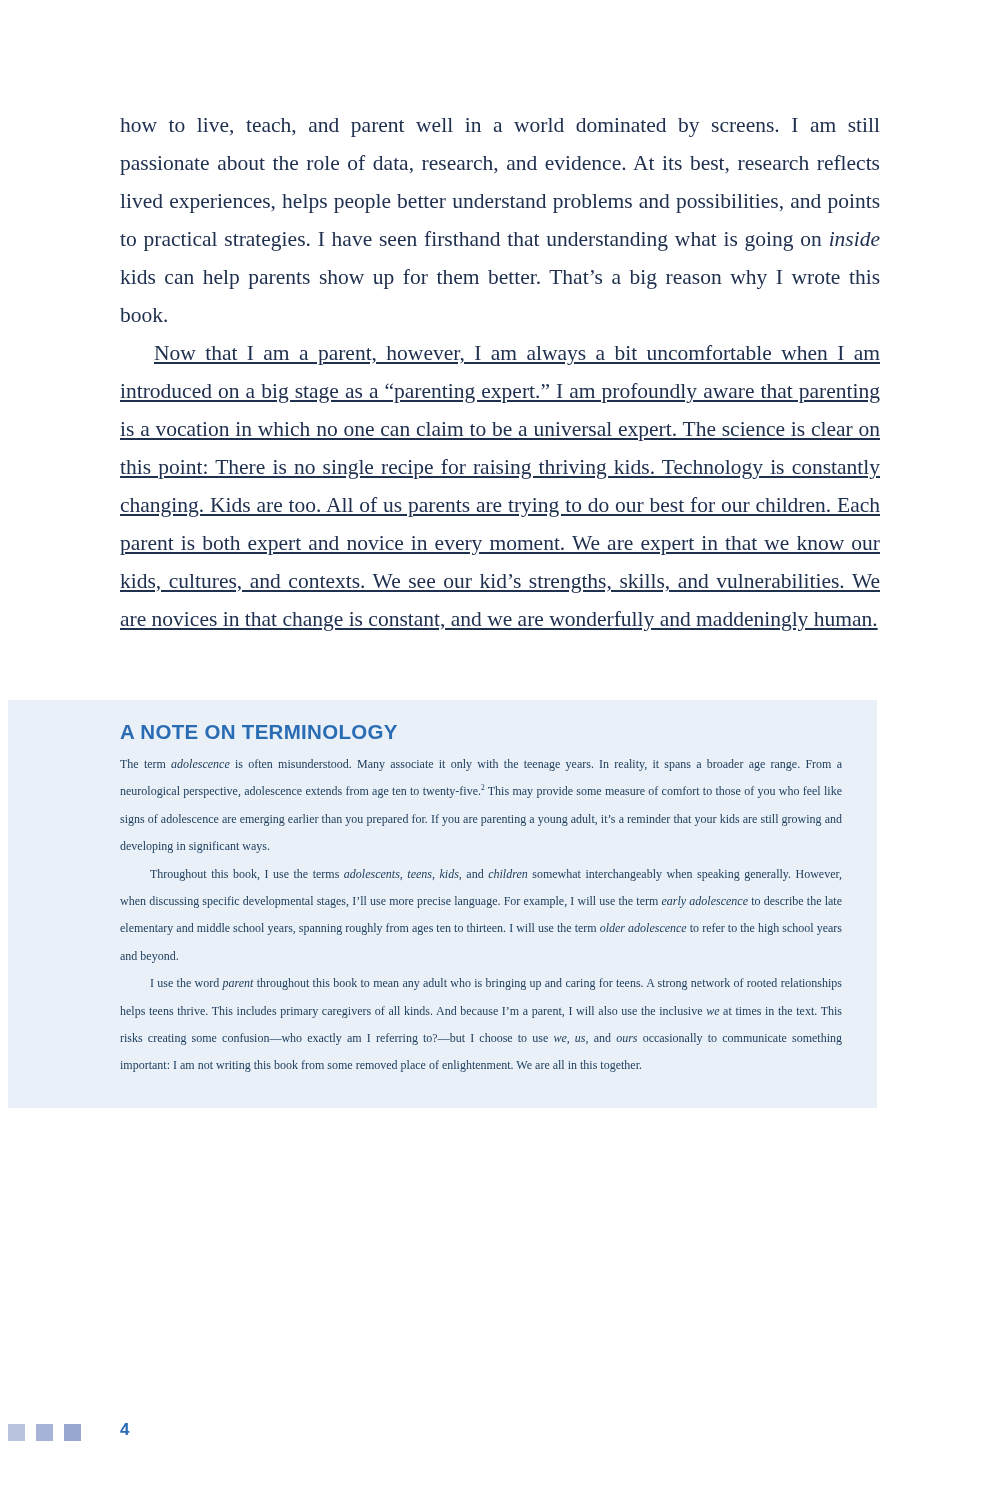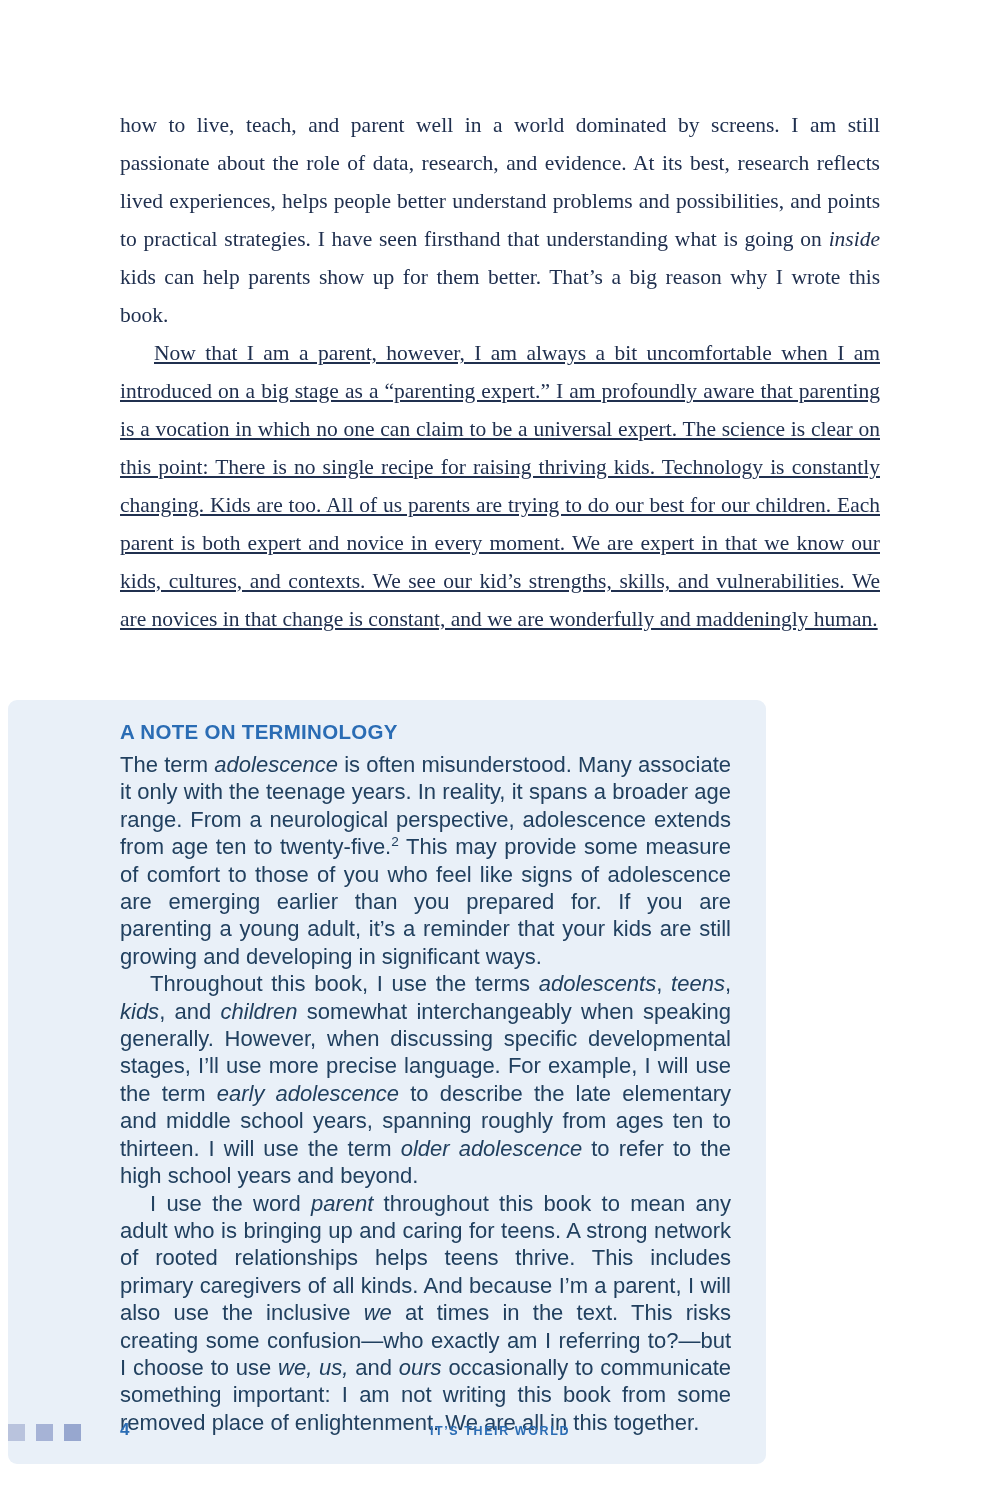--- a/index.html
+++ b/index.html
@@ -22,36 +22,36 @@
     font-size: 21.5px;
     line-height: 38px;
     color: var(--body-text, #20304f);
     text-align: justify;
   }
   .serif-para.indent { text-indent: 34px; text-decoration: underline; }
   .note-box {
     position: absolute;
     left: 8px;
     top: 700px;
-    width: 758px;
+    width: 869px;
     background: var(--box-bg, #e9f0f8);
-    border-radius: 9px;
+    border-radius: 0;
     padding: 20px 35px 28px 112px;
   }
   .note-heading {
     font-family: "Liberation Sans", sans-serif;
     font-size: 20.5px;
     font-weight: bold;
     letter-spacing: 0.3px;
     color: var(--accent, #2a6cb4);
     margin-bottom: 7px;
   }
   .sans-para {
-    font-family: Liberation Sans, sans-serif;
-    font-size: 22px;
+    font-family: Liberation Serif, serif;
+    font-size: 12px;
     line-height: 27.4px;
     color: var(--box-text, #21405f);
     text-align: justify;
   }
   .sans-para.indent-sm { text-indent: 30px; }
   .sans-para sup {
     font-size: 0.62em;
     vertical-align: super;
     line-height: 0;
   }
@@ -109,16 +109,15 @@
     <p class="sans-para indent-sm">I use the word <i>parent</i> throughout this book to mean any adult who is bringing up and caring for teens. A strong network of rooted relationships helps teens thrive. This includes primary caregivers of all kinds. And because I’m a parent, I will also use the inclusive <i>we</i> at times in the text. This risks creating some confusion—who exactly am I referring to?—but I choose to use <i>we, us,</i> and <i>ours</i> occasionally to communicate something important: I am not writing this book from some removed place of enlightenment. We are all in this together.</p>
   </section>
 
   <footer class="page-footer">
     <div class="footer-squares">
       <span class="sq" style="background: rgb(185, 195, 221);"></span>
       <span class="sq" style="background: rgb(166, 179, 214);"></span>
       <span class="sq" style="background: rgb(151, 167, 207);"></span>
     </div>
     <div class="page-number">4</div>
-    <div class="running-title">IT’S THEIR WORLD</div>
   </footer>
 
 </div>
 
 </body></html>

